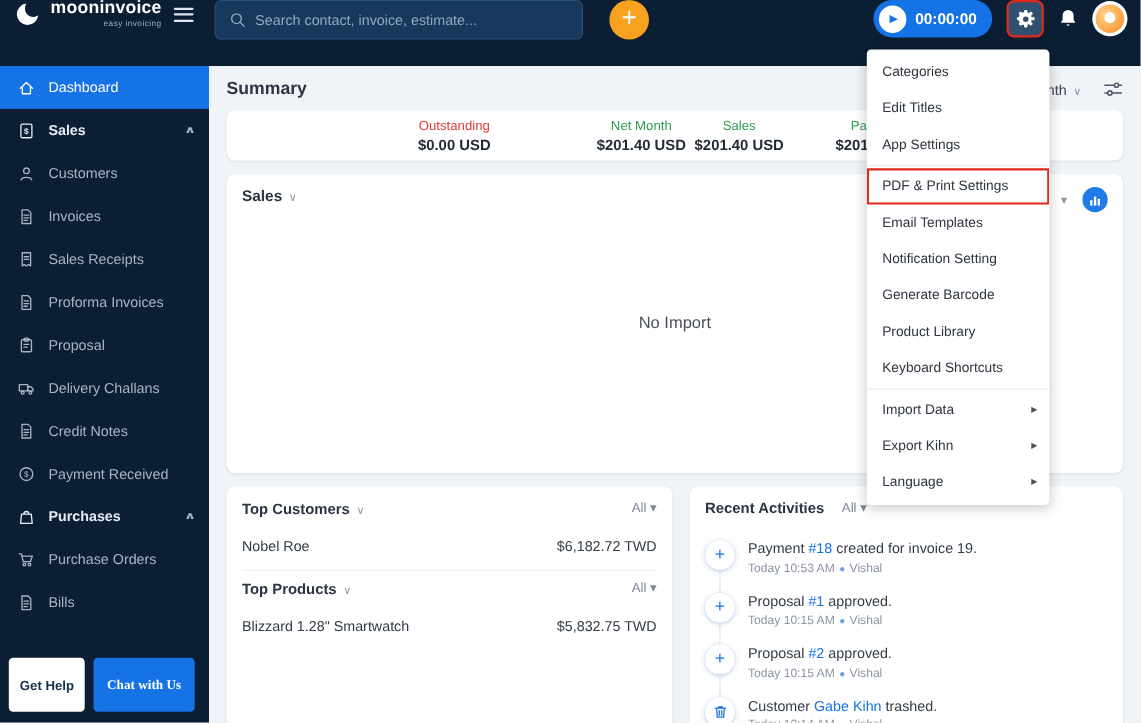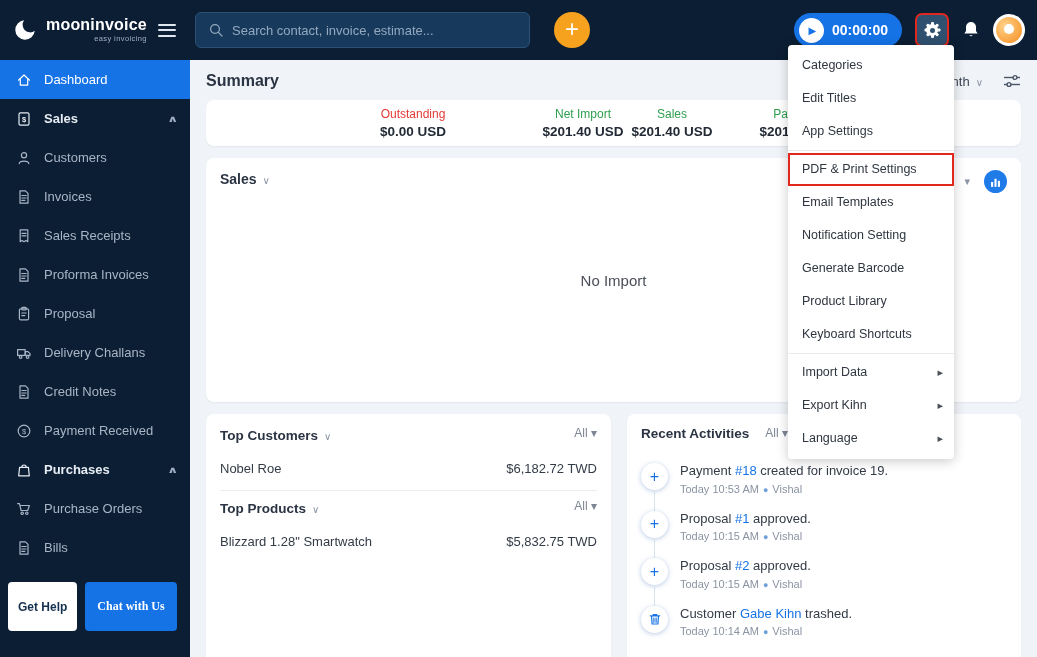--- a/index.html
+++ b/index.html
@@ -1,21 +1,21 @@
 <!DOCTYPE html>
 <html><head>
 <meta charset="utf-8">
 <style>
   * { margin:0; padding:0; box-sizing:border-box; }
   html,body { width:1037px; height:657px; }
   body { font-family:"Liberation Sans","DejaVu Sans",sans-serif; background:#eef1f5; position:relative; overflow:hidden; }
   .icn { width:16px; height:16px; fill:none; stroke:currentColor; stroke-width:1.2; stroke-linecap:round; stroke-linejoin:round; flex:none; }
 
   
-  .topbar { position:absolute; top:0; left:0; width:100%; height:60px; background:#0c1e33; display:flex; align-items:center; z-index:20; }
+  .topbar { position:absolute; top:0; left:0; width:100%; height:60px; background:#0c1e33; display:flex; align-items:flex-start; z-index:20; }
   .brand { width:190px; display:flex; align-items:center; padding:0 14px 0 12px; gap:8px; flex:none; }
   .brand-text { display:flex; flex-direction:column; line-height:1; }
   .brand-name { color:#fff; font-size:16px; font-weight:bold; letter-spacing:.2px; }
   .brand-tag { color:#9fb0c4; font-size:7.5px; text-align:right; margin-top:2px; letter-spacing:.4px; }
   .hamburger { margin-left:auto; width:18px; height:13px; display:flex; flex-direction:column; justify-content:space-between; cursor:pointer; }
   .hamburger span { height:2px; background:#dfe7ef; border-radius:1px; }
   .search { width:335px; height:36px; margin-left:5px; background:#17395c; border:1px solid #2a5076; border-radius:6px; display:flex; align-items:center; gap:8px; padding:0 12px; color:#93a9c0; }
   .search input { background:transparent; border:none; outline:none; color:#5eead4; font-size:13px; width:100%; font-family:inherit; }
   .search input::placeholder { color:#93a9c0; }
   .plus-btn { width:36px; height:36px; border-radius:50%; background:#f6a21e; color:#fff; font-size:24px; display:flex; align-items:center; justify-content:center; margin-left:24px; cursor:pointer; line-height:1; padding-bottom:2px; }
@@ -32,39 +32,39 @@
   .avatar { width:32px; height:32px; border-radius:50%; background:#fff; display:flex; align-items:center; justify-content:center; cursor:pointer; }
   .avatar-inner { width:26px; height:26px; border-radius:50%; background:radial-gradient(circle at 35% 35%, #ffd28a, #f68c1e); position:relative; }
   .avatar-inner::after { content:''; position:absolute; left:8px; top:7px; width:10px; height:10px; border-radius:50%; background:#fff; }
 
   
   .sidebar { position:absolute; top:60px; left:0; width:190px; bottom:0; background:#0c1e33; z-index:10; }
   .side-item { height:39px; display:flex; align-items:center; gap:12px; padding:0 14px 0 16px; color:#a8b5c6; font-size:13px; cursor:pointer; }
   .side-item.group { color:#e6ecf3; font-weight:bold; }
   .side-item.active { background:#1673e6; color:#fff; }
   .side-item .chev { margin-left:auto; font-size:9px; color:#9fb0c4; transform:scaleX(1.5); }
-  .side-footer { position:absolute; bottom:16px; left:0; width:198px; display:flex; gap:8px; padding:8px 8px 10px 8px; }
+  .side-footer { position:absolute; bottom:0; left:0; width:198px; display:flex; gap:8px; padding:8px 8px 10px 8px; }
   .btn-help { background:#fff; color:#14304f; font-size:12px; font-weight:bold; border:none; border-radius:4px; padding:7px 10px; cursor:pointer; font-family:inherit; }
   .btn-chat { background:#1673e6; color:#fff; font-size:12px; font-weight:bold; border:none; border-radius:4px; padding:17px 12px; cursor:pointer; font-family:Liberation Serif, serif; }
 
   
   .main { position:absolute; left:190px; top:60px; right:0; bottom:0; background:#f0f3f7; padding:10px 16px; }
   .main-header { height:22px; display:flex; align-items:center; margin-bottom:8px; }
   .page-title { font-size:16px; font-weight:bold; color:#2b3443; }
   .header-right { margin-left:auto; display:flex; align-items:center; gap:20px; }
   .period { font-size:13px; color:#3d4654; cursor:pointer; }
   .vee { font-size:10px; color:#8a94a3; margin-left:6px; }
   .filter-ic { display:flex; cursor:pointer; }
 
   .stats-card { position:relative; background:#fff; border-radius:8px; height:46px; box-shadow:0 1px 2px rgba(20,40,80,.06); margin-bottom:12px; }
   .stat { position:absolute; top:7px; transform:translateX(-50%); text-align:center; line-height:1.25; }
   .stat-label { font-size:12px; }
   .stat-value { font-size:13.5px; font-weight:bold; color:#222a35; margin-top:2px; }
 
-  .sales-card { position:relative; background:#fff; border-radius:8px; height:244px; box-shadow:0 1px 2px rgba(20,40,80,.06); margin-bottom:12px; padding:12px 14px; }
+  .sales-card { position:relative; background:#fff; border-radius:8px; height:272px; box-shadow:0 1px 2px rgba(20,40,80,.06); margin-bottom:12px; padding:12px 14px; }
   .card-title { font-size:14px; font-weight:bold; color:#2b3443; }
   .sales-controls { position:absolute; right:14px; top:12px; display:flex; align-items:center; gap:14px; }
   .mini-caret { color:#8a94a3; font-size:11px; cursor:pointer; }
   .chart-circle { width:23px; height:23px; border-radius:50%; background:#1e7be8; display:flex; align-items:center; justify-content:center; cursor:pointer; }
   .no-records { position:absolute; left:50%; top:50%; transform:translate(-50%,-50%); font-size:15px; color:#4a4f58; }
 
   .bottom-row { display:flex; gap:16px; height:245px; }
   .bl-card { width:405px; background:#fff; border-radius:8px 8px 0 0; box-shadow:0 1px 2px rgba(20,40,80,.06); padding:12px 14px; overflow:hidden; }
   .bl-header { display:flex; align-items:flex-start; height:26px; }
   .bl-title { font-size:13.5px; font-weight:bold; color:#2b3443; cursor:pointer; }
@@ -266,21 +266,21 @@
       </span>
     </div>
   </div>
 
   <div class="stats-card" id="stats-card">
       <div class="stat" style="left: 207px;">
         <div class="stat-label" style="color:#e53935">Outstanding</div>
         <div class="stat-value">$0.00 USD</div>
       </div>
       <div class="stat" style="left: 377px;">
-        <div class="stat-label" style="color:#2e9e4f">Net Import</div>
+        <div class="stat-label" style="color:#2e9e4f">Net Month</div>
         <div class="stat-value">$201.40 USD</div>
       </div>
       <div class="stat" style="left: 466px;">
         <div class="stat-label" style="color:#2e9e4f">Sales</div>
         <div class="stat-value">$201.40 USD</div>
       </div>
       <div class="stat" style="left: 594px;">
         <div class="stat-label" style="color:#2e9e4f">Payments</div>
         <div class="stat-value">$201.40 USD</div>
       </div>

